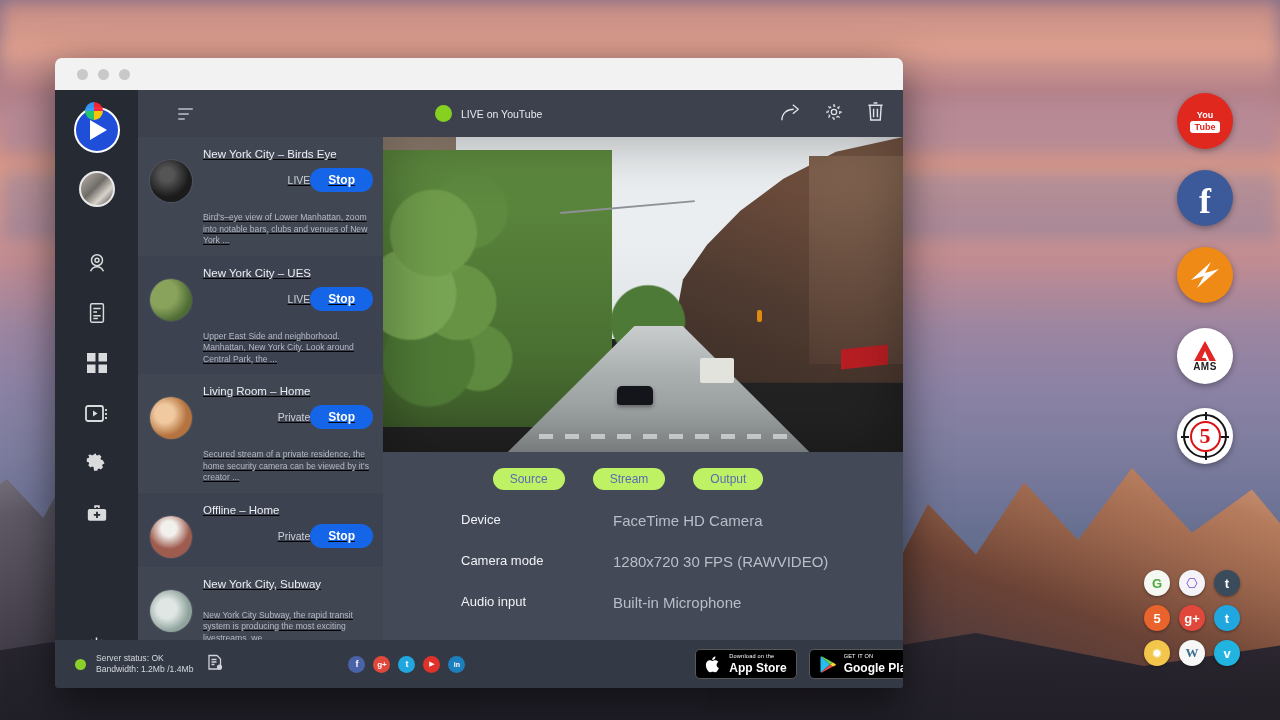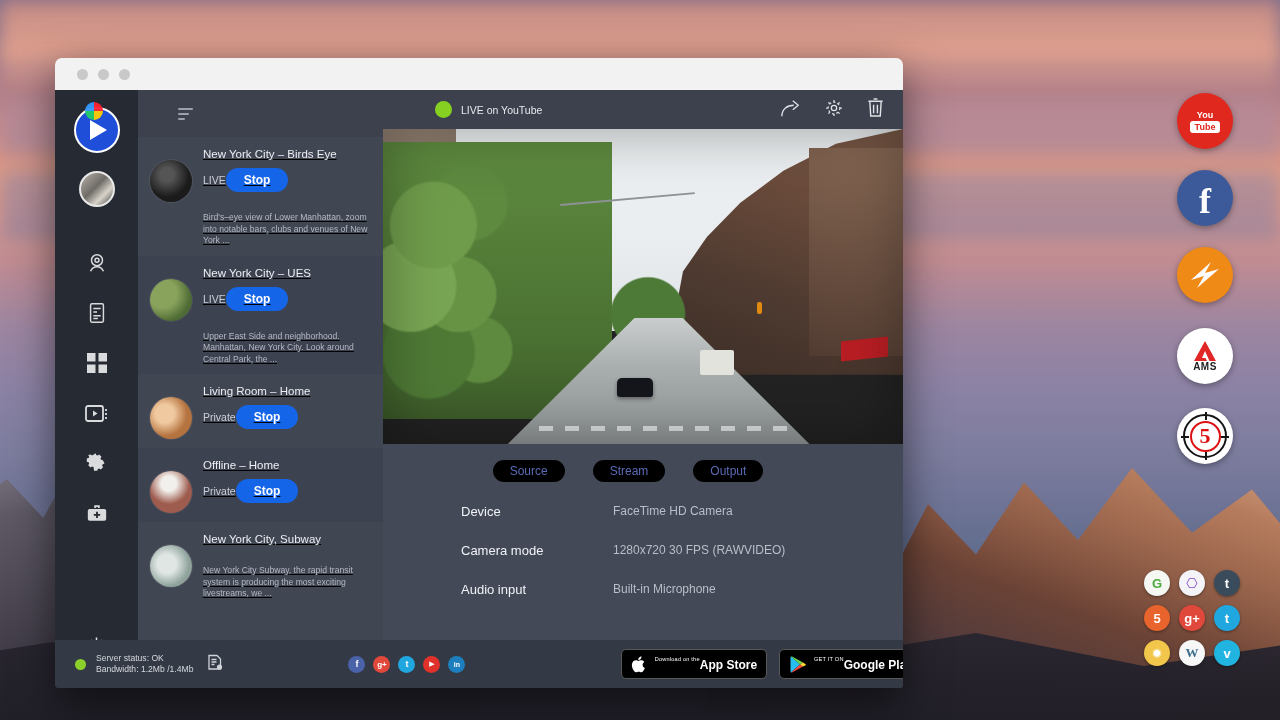--- a/index.html
+++ b/index.html
@@ -96,30 +96,30 @@
   .cam.alt{background:#3d4250;}
   .thumb{width:42px;height:42px;border-radius:50%;flex:none;margin-top:14px;margin-right:11px;
      box-shadow:0 0 0 1px rgba(255,255,255,.08);}
   .t1{background:radial-gradient(circle at 40% 35%,#555 0 18%,#1b1b1b 60%),linear-gradient(45deg,#111,#3a3a2a 60%,#c9a227 68%,#222 80%);}
   .t2{background:radial-gradient(circle at 30% 35%,#8aa35c 0 35%,#4e6b35 70%),linear-gradient(120deg,#45602f,#cfd2cc 75%,#9aa089);}
   .t3{background:radial-gradient(circle at 35% 40%,#f0c9a0 0 25%,#b5733f 60%),linear-gradient(140deg,#e8e2d8,#8a4f28 55%,#3d2416);}
   .t4{background:radial-gradient(circle at 45% 30%,#f2f0ec 0 20%,#9e5c4e 55%),linear-gradient(160deg,#d9d4cc,#a33b33 50%,#c98a55);}
   .t5{background:radial-gradient(circle at 40% 45%,#dfe6e3 0 28%,#8fa39c 65%),linear-gradient(110deg,#9fb3ab,#d9443b 62%,#4d5c58);}
   .caminfo{flex:1;min-width:0;text-decoration:underline;}
   .camtitle{color:#eceef2;font-size:11.5px;margin:2px 0 8px 0;}
-  .camrow{display:flex;align-items:center;justify-content:flex-start;}
+  .camrow{display:flex;align-items:center;justify-content:flex-end;}
   .camstatus{color:#ccd0d8;font-size:10.5px;}
   .btn{background:#1565e8;color:#fff;border:none;border-radius:12px;font-size:12px;
        font-weight:bold;padding:5px 18px;cursor:pointer;font-family:inherit;}
   .camdesc{color:#b4b9c4;font-size:8.6px;line-height:11.5px;margin-top:20px;}
   .addcam{display:flex;align-items:center;justify-content:center;gap:11px;padding:26px 0 0 0;}
 
   
   .main{flex:1;display:flex;flex-direction:column;background:#434956;}
-  .mainhead{height:39px;background:#3c414d;display:flex;align-items:center;padding:0 18px;}
+  .mainhead{height:47px;background:#3c414d;display:flex;align-items:center;padding:0 18px;}
   .livewrap{display:flex;align-items:center;gap:9px;margin-left:34px;}
   .livedot{width:17px;height:17px;border-radius:50%;background:#86d021;}
   .livetxt{color:#e6e8ec;font-size:10.5px;}
   .headicons{margin-left:auto;display:flex;gap:22px;align-items:center;color:#dfe1e6;}
 
   .video{height:315px;background:#222;position:relative;overflow:hidden;}
   .sky{position:absolute;left:0;right:0;top:0;height:64%;
     background:linear-gradient(to bottom,#edf0f2 0%,#e9edef 55%,#dfe4e6 100%);}
   .bldR{position:absolute;right:0;top:0;width:46%;height:78%;
     background:linear-gradient(200deg,#7d5c49 0%,#6a4b3b 30%,#4e3a30 65%,#3b2d26 100%);
@@ -145,40 +145,40 @@
     background:repeating-linear-gradient(to right,#e7eaea 0 14px,transparent 14px 26px);opacity:.85;}
   .car{position:absolute;width:36px;height:19px;border-radius:5px 5px 3px 3px;background:#14161c;
     left:45%;bottom:15%;box-shadow:0 2px 4px rgba(0,0,0,.4);}
   .truck{position:absolute;width:34px;height:25px;background:#e3e3de;border-radius:2px;left:61%;bottom:22%;}
   .awning{position:absolute;right:3%;bottom:27%;width:9%;height:20px;background:#b81e23;transform:skewY(-6deg);}
   .tlight{position:absolute;left:72%;top:55%;width:5px;height:12px;background:#e08a10;border-radius:2px;}
   .lamp{position:absolute;left:34%;top:22%;width:26%;height:2px;background:#8e9296;transform:rotate(-5deg);}
   .vidvig{position:absolute;inset:0;box-shadow:inset 0 0 60px rgba(0,0,0,.35);}
 
   .tabs{display:flex;gap:28px;justify-content:center;padding:16px 0 0 0;margin-right:30px;}
-  .pill{background:#000000;color:#5a6bb5;border:none;border-radius:12px;padding:4px 17px;
+  .pill{background:#bef264;color:#5a6bb5;border:none;border-radius:12px;padding:4px 17px;
         font-size:12px;font-family:inherit;cursor:pointer;}
   .info{padding:22px 0 0 78px;}
   .irow{display:flex;margin-bottom:24px;}
   .ilab{width:152px;color:#f0f2f6;font-size:13px;}
-  .ival{color:#b9bec9;font-size:12px;}
+  .ival{color:#b9bec9;font-size:15px;}
 
   
   .footer{height:48px;background:#343a45;display:flex;align-items:center;padding:0 20px;}
   .fstatus{display:flex;align-items:center;gap:10px;}
   .fdot{width:11px;height:11px;border-radius:50%;background:#8bd02a;}
   .ftext{color:#d5d8de;font-size:8.6px;line-height:11px;}
   .doc-ico{margin-left:4px;color:#d0d3d9;}
   .fsocial{display:flex;gap:8px;margin-left:125px;}
   .soc{width:17px;height:17px;border-radius:50%;display:flex;align-items:center;
        justify-content:center;color:#fff;font-size:9px;font-weight:bold;}
   .stores{margin-left:auto;display:flex;gap:12px;}
   .store{background:#000;border:1px solid #585858;border-radius:5px;height:28px;
      display:flex;align-items:center;padding:0 9px;gap:7px;}
-  .store-txt{display:flex;flex-direction:row;line-height:1;text-align:center;}
+  .store-txt{display:flex;flex-direction:column;line-height:1;}
   .store-sm{color:#fff;font-size:5.6px;letter-spacing:.2px;}
   .store-lg{color:#fff;font-size:12px;font-weight:bold;margin-top:2px;}
 </style>
 </head>
 <body>
 
 <div id="root">
 
   <div class="wallpaper">
     <div class="cloudband c1"></div>
@@ -360,20 +360,21 @@
           </div>
 
           <div class="cam">
             <div class="thumb t3"></div>
             <div class="caminfo">
               <div class="camtitle">Living Room – Home</div>
               <div class="camrow">
                 <span class="camstatus">Private</span>
                 <button class="btn">Stop</button>
               </div>
+              <div class="camdesc">Secured stream of a private residence, the home security camera can be viewed by it's creator ...</div>
             </div>
           </div>
 
           <div class="cam alt">
             <div class="thumb t4"></div>
             <div class="caminfo">
               <div class="camtitle">Offline – Home</div>
               <div class="camrow">
                 <span class="camstatus">Private</span>
                 <button class="btn">Stop</button>

